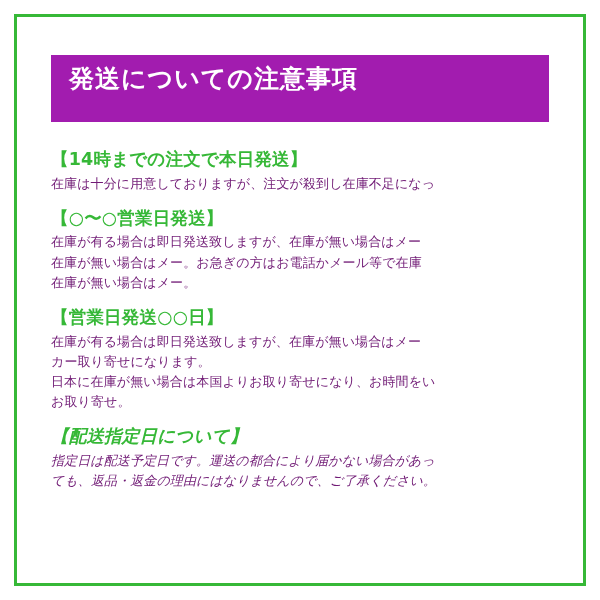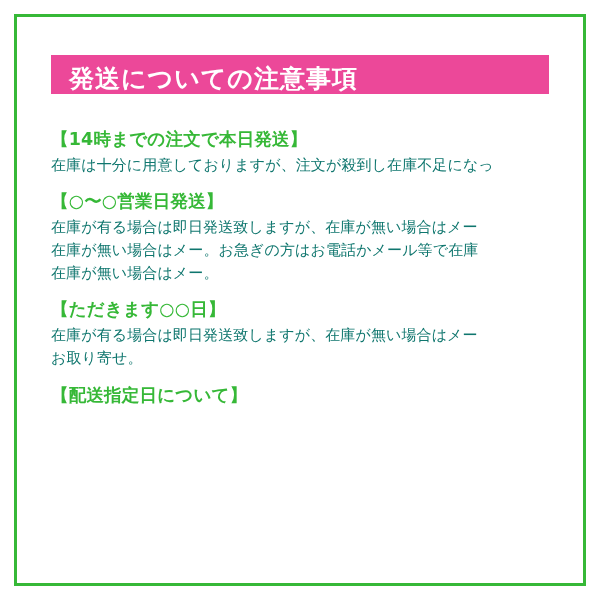--- a/index.html
+++ b/index.html
@@ -33,50 +33,50 @@
   .content {
     position: absolute;
     left: 0;
     top: 0;
     right: 0;
     bottom: 0;
     padding: 38px 34px 20px 34px;
     box-sizing: border-box;
   }
   .title-bar {
-    background: #ec4899;
+    background: #a21caf;
     color: #ffffff;
     font-size: 25px;
     font-weight: bold;
     letter-spacing: 1px;
-    padding: 10px 18px 0 18px;
+    padding: 10px 18px 28px 18px;
     box-sizing: border-box;
     line-height: 1.15;
   }
   .sections {
     padding-top: 26px;
-    margin-top: 8px;
   }
   .section {
     margin-bottom: 13px;
   }
   .section:last-child {
     margin-bottom: 0;
+    font-style: italic;
   }
   .section-heading {
     color: #36b837;
     font-size: 17.5px;
     font-weight: bold;
     line-height: 1.3;
     margin-bottom: 3px;
     letter-spacing: 0.2px;
   }
   .section-body {
-    color: #0f766e;
-    font-size: 15px;
+    color: #701a75;
+    font-size: 13px;
     line-height: 1.55;
     letter-spacing: 0.1px;
   }
   .section-body p {
     margin: 0;
   }
 </style>
 </head>
 <body>
 
@@ -98,27 +98,33 @@
         <div class="section">
           <div class="section-heading">【○〜○営業日発送】</div>
           <div class="section-body">
             <p>在庫が有る場合は即日発送致しますが、在庫が無い場合はメー</p>
             <p>在庫が無い場合はメー。お急ぎの方はお電話かメール等で在庫</p>
             <p>在庫が無い場合はメー。</p>
           </div>
         </div>
 
         <div class="section">
-          <div class="section-heading">【ただきます○○日】</div>
+          <div class="section-heading">【営業日発送○○日】</div>
           <div class="section-body">
             <p>在庫が有る場合は即日発送致しますが、在庫が無い場合はメー</p>
+            <p>カー取り寄せになります。</p>
+            <p>日本に在庫が無い場合は本国よりお取り寄せになり、お時間をい</p>
             <p>お取り寄せ。</p>
           </div>
         </div>
 
         <div class="section">
           <div class="section-heading">【配送指定日について】</div>
+          <div class="section-body">
+            <p>指定日は配送予定日です。運送の都合により届かない場合があっ</p>
+            <p>ても、返品・返金の理由にはなりませんので、ご了承ください。</p>
+          </div>
         </div>
 
       </div>
     </div>
   </div>
 </div>
 
 </body></html>

